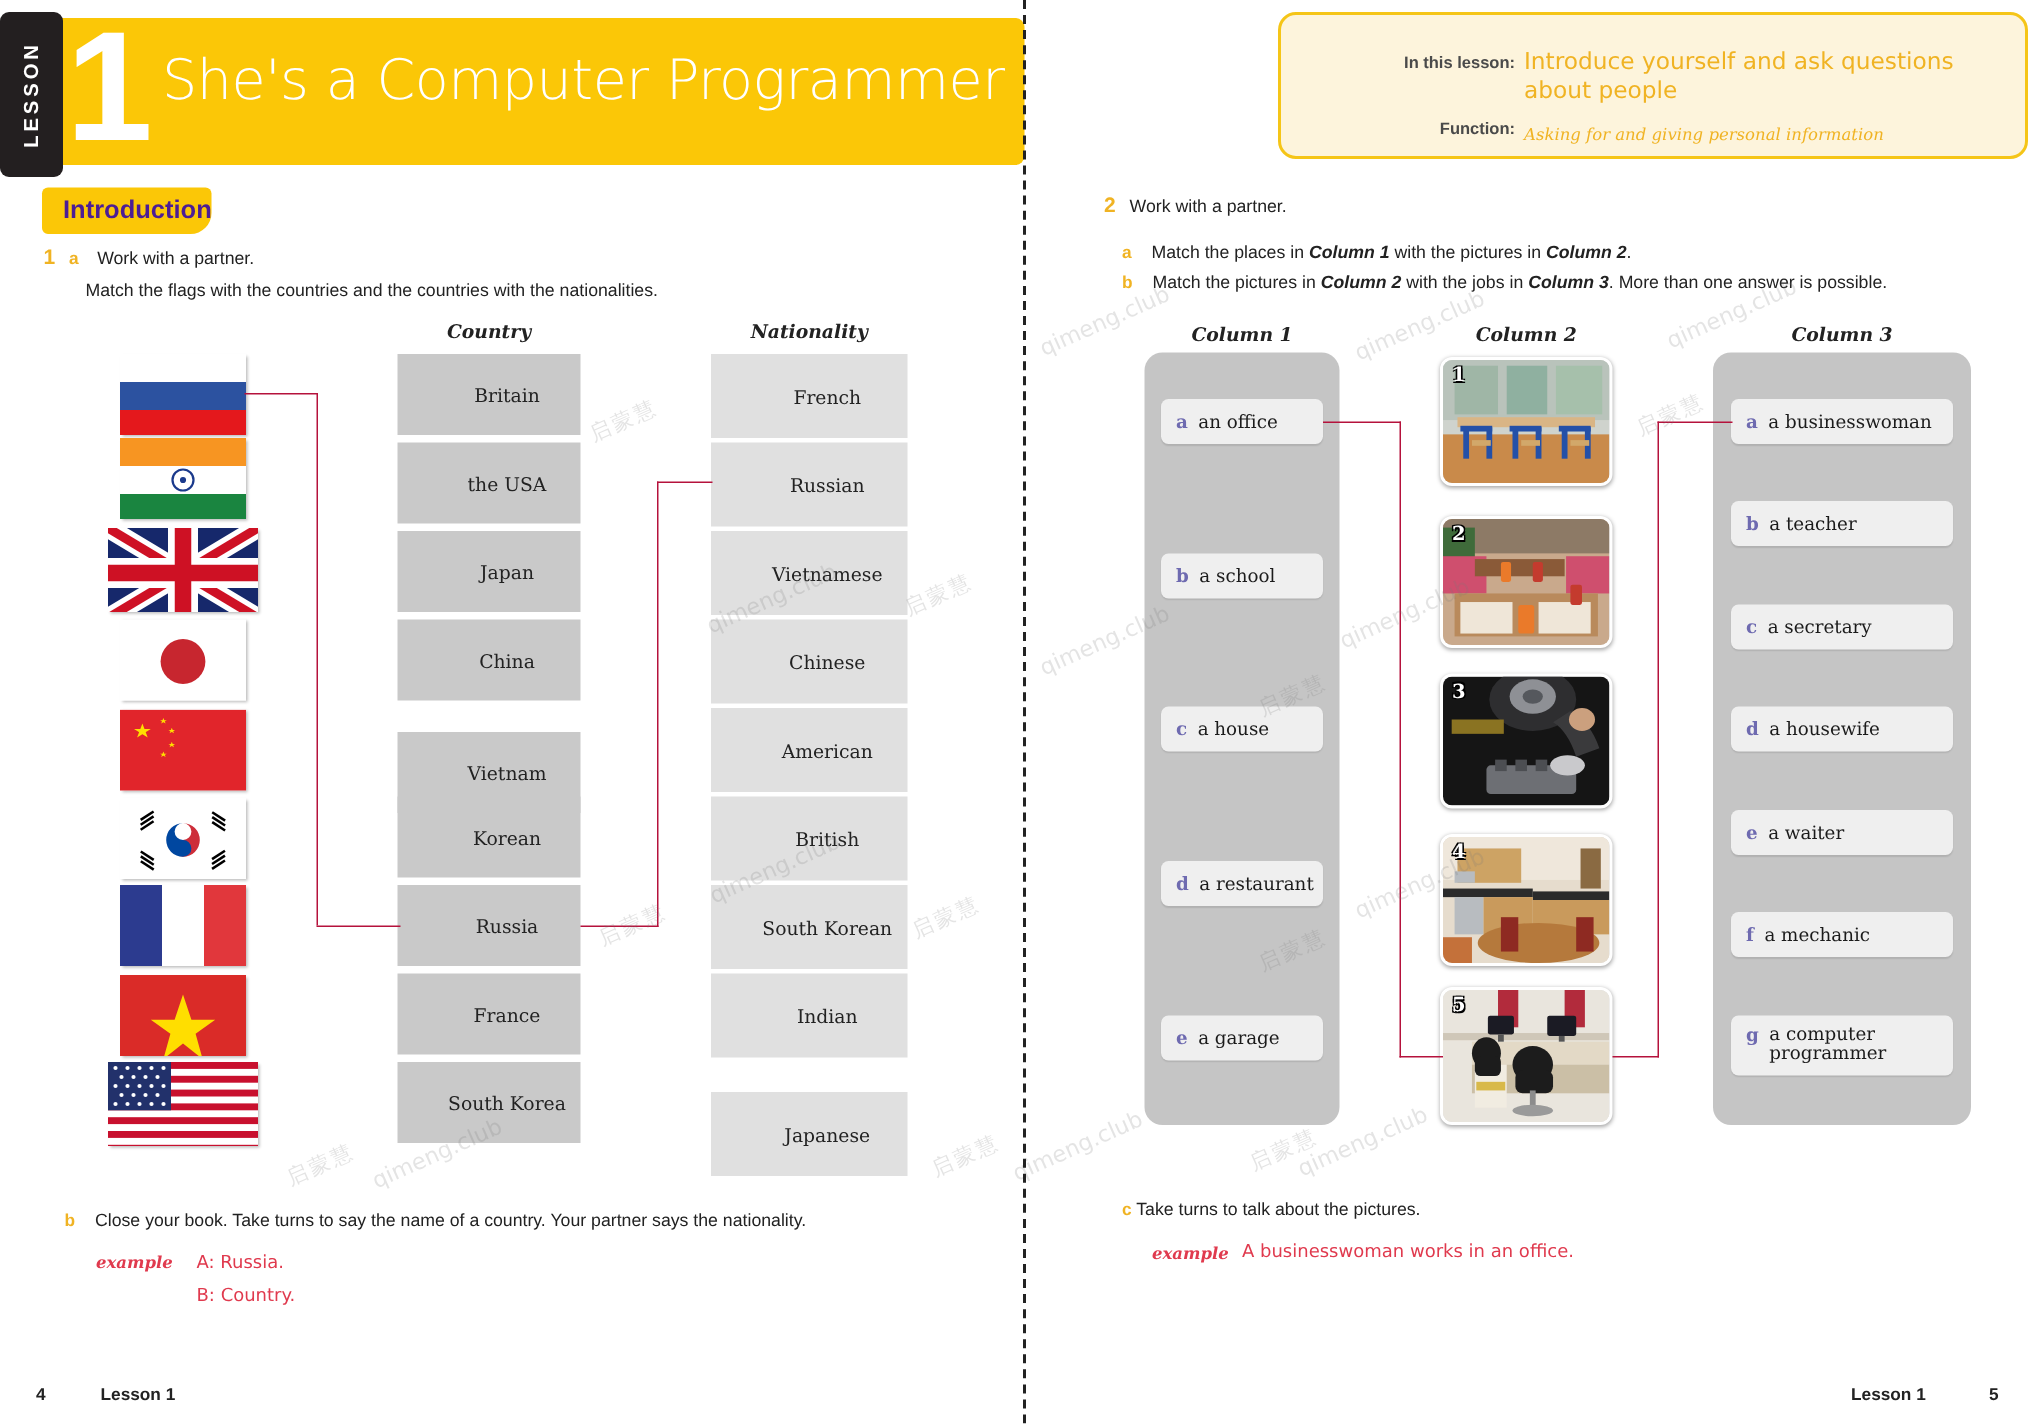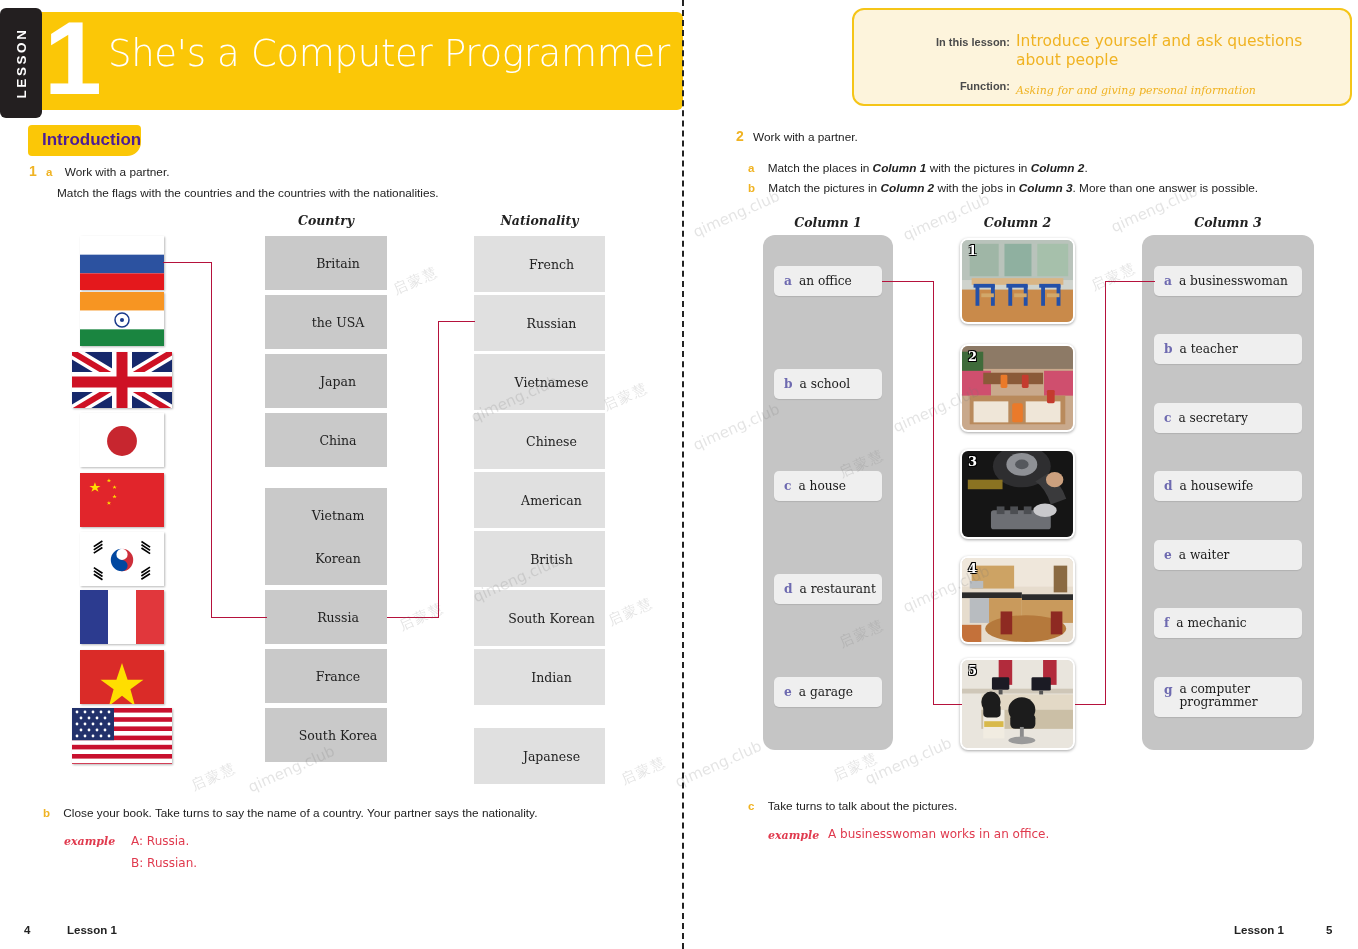--- a/index.html
+++ b/index.html
@@ -348,21 +348,21 @@
   <div class="rl h" style="left:387px; top:617px; width:52px;"></div>
   <div class="rl v" style="left:438px; top:321px; height:297px;"></div>
   <div class="rl h" style="left:438px; top:321px; width:37px;"></div>
 
   <div class="instr" style="left:43px; top:806px;">
     <span class="let-marker">b</span>
     <span style="margin-left:10px;">Close your book. Take turns to say the name of a country. Your partner says the nationality.</span>
   </div>
   <div class="ex-lbl" style="left:64px; top:835px;">example</div>
   <div class="ex-txt" style="left:131px; top:834px;">A: Russia.</div>
-  <div class="ex-txt" style="left:131px; top:856px;">B: Russian.</div>
+  <div class="ex-txt" style="left:131px; top:856px;">B: Country.</div>
 
   <div class="foot" style="left:24px;">4</div>
   <div class="foot" style="left:67px;">Lesson 1</div>
 
   <div class="instr" style="left:736px; top:128px;">
     <span class="num-marker">2</span>
     <span style="margin-left:6px;">Work with a partner.</span>
   </div>
 
   <div class="instr" style="left:748px; top:161px;">
@@ -544,21 +544,21 @@
 
   <div class="rl h" style="left:882px; top:281px; width:52px;"></div>
   <div class="rl v" style="left:933px; top:281px; height:424px;"></div>
   <div class="rl h" style="left:933px; top:704px; width:29px;"></div>
   <div class="rl h" style="left:1075px; top:704px; width:31px;"></div>
   <div class="rl v" style="left:1105px; top:281px; height:424px;"></div>
   <div class="rl h" style="left:1105px; top:281px; width:50px;"></div>
 
   <div class="instr" style="left:748px; top:799px;">
     <span class="let-marker">c</span>
-    <span style="margin-left:10px;">Take turns to talk about the pictures.</span>
+    <span style="margin-left:0;">Take turns to talk about the pictures.</span>
   </div>
   <div class="ex-lbl" style="left:768px; top:829px;">example</div>
   <div class="ex-txt" style="left:828px; top:827px;">A businesswoman works in an office.</div>
 
   <div class="foot" style="left:1234px;">Lesson 1</div>
   <div class="foot" style="left:1326px;">5</div>
 
   <div class="wm cn" style="left:392px; top:272px;">启蒙慧</div>
   <div class="wm" style="left:690px; top:205px;">qimeng.club</div>
   <div class="wm cn" style="left:602px; top:388px;">启蒙慧</div>

